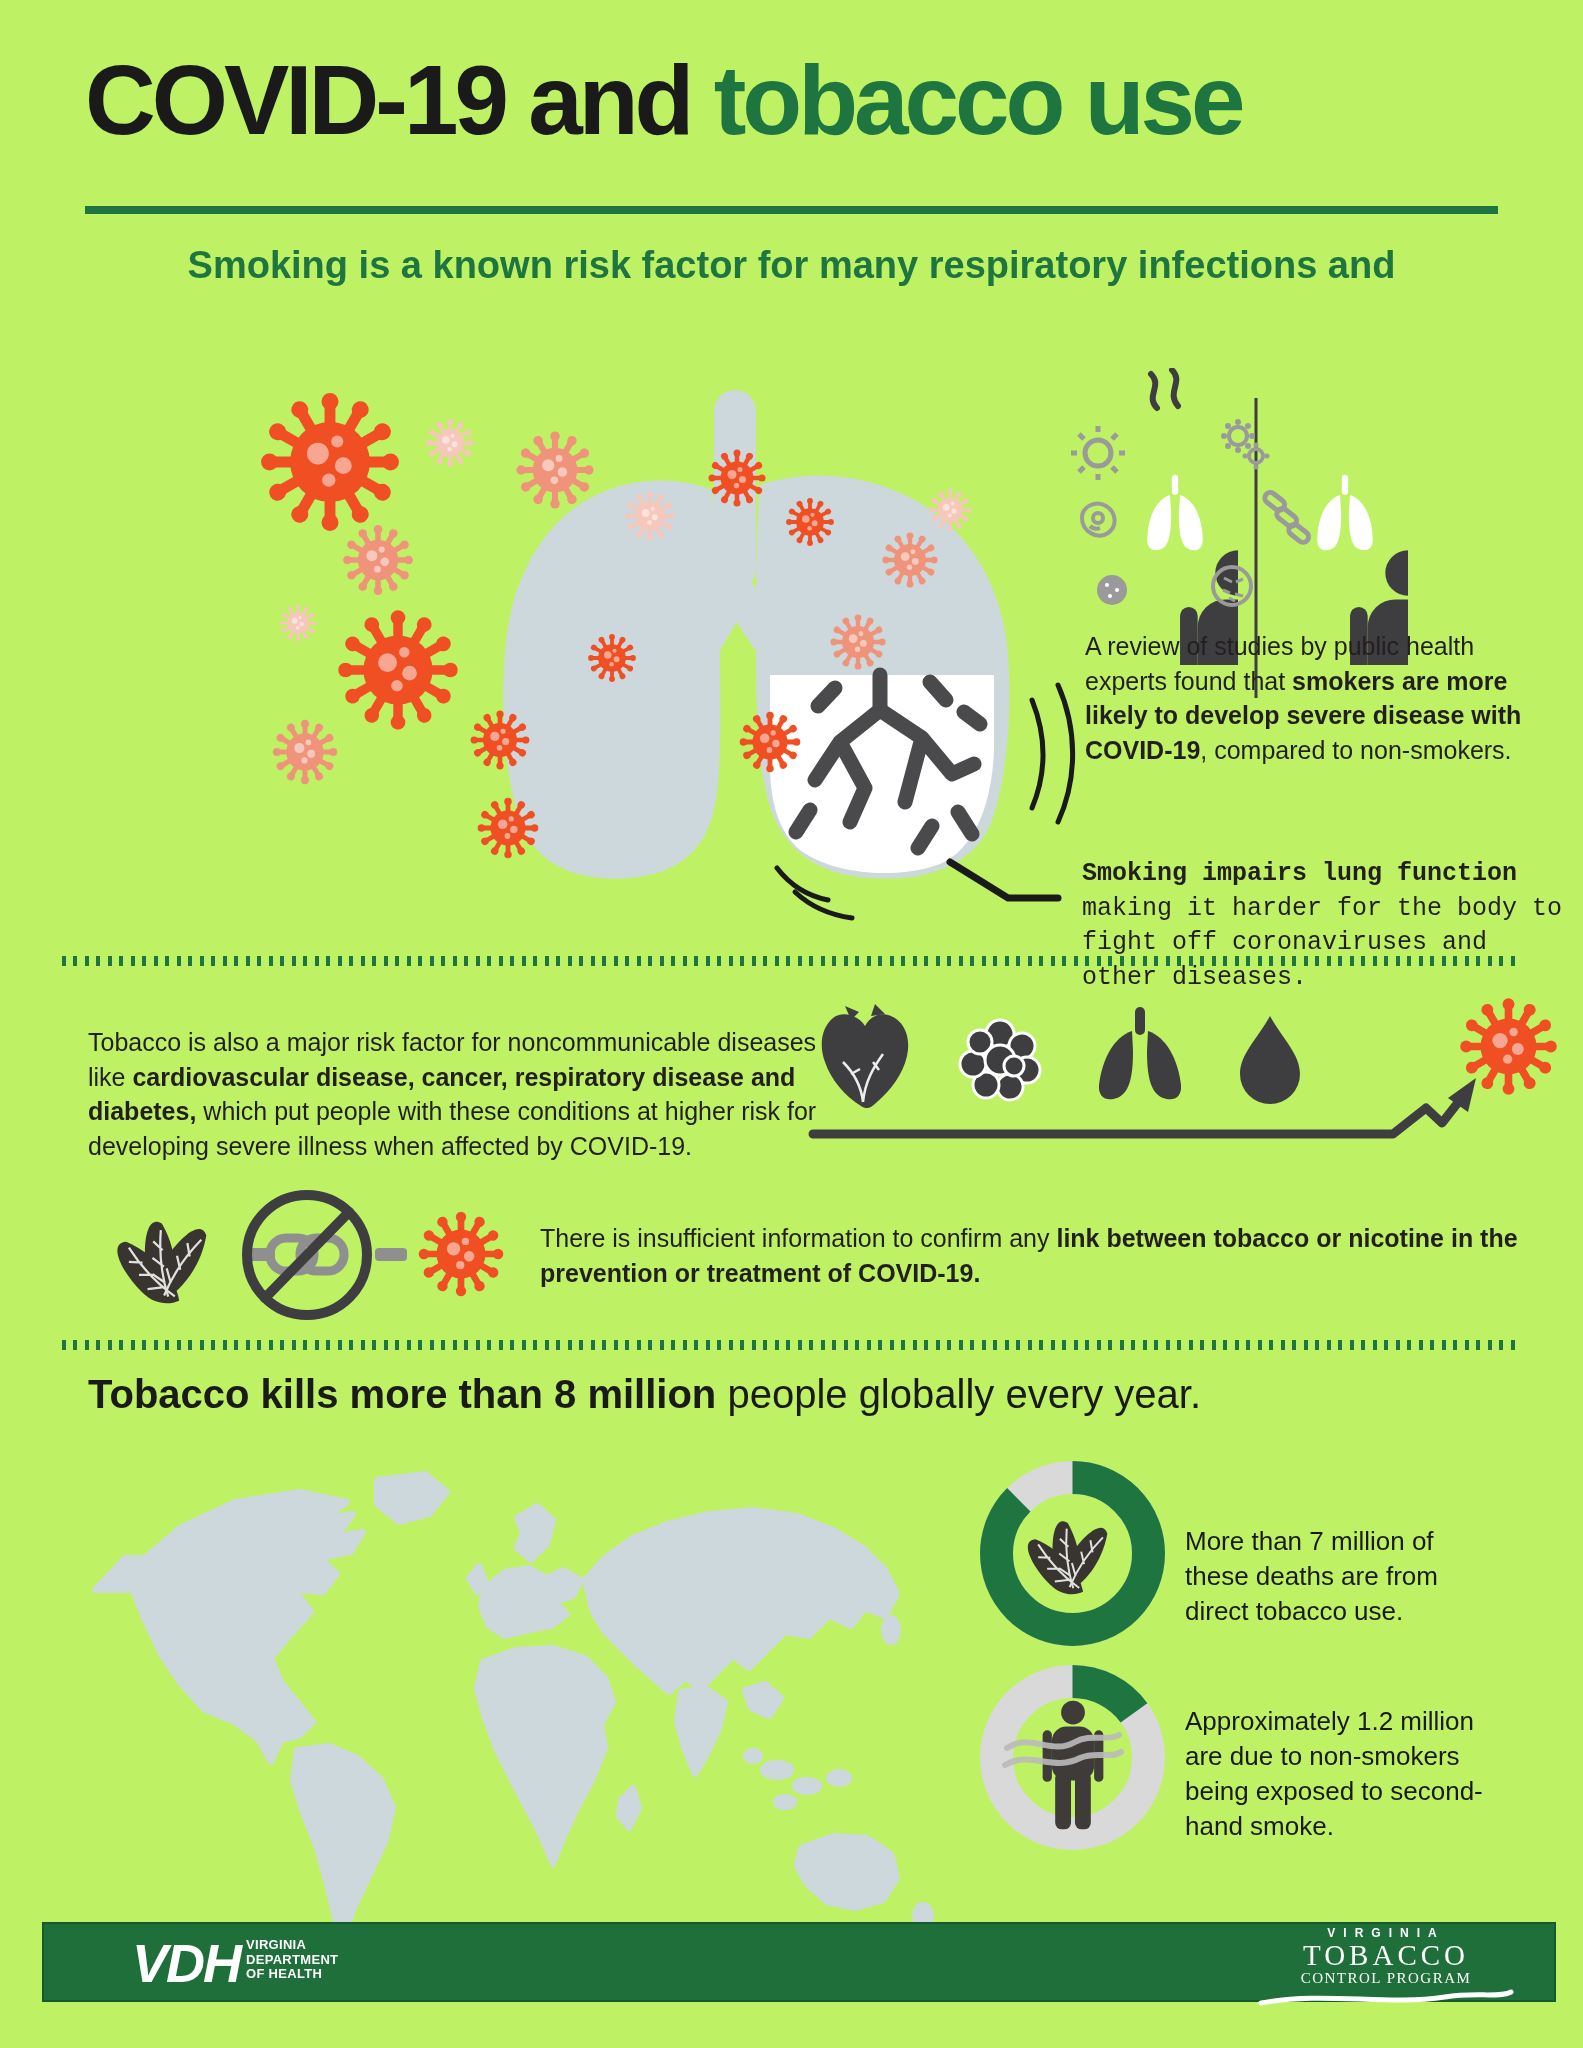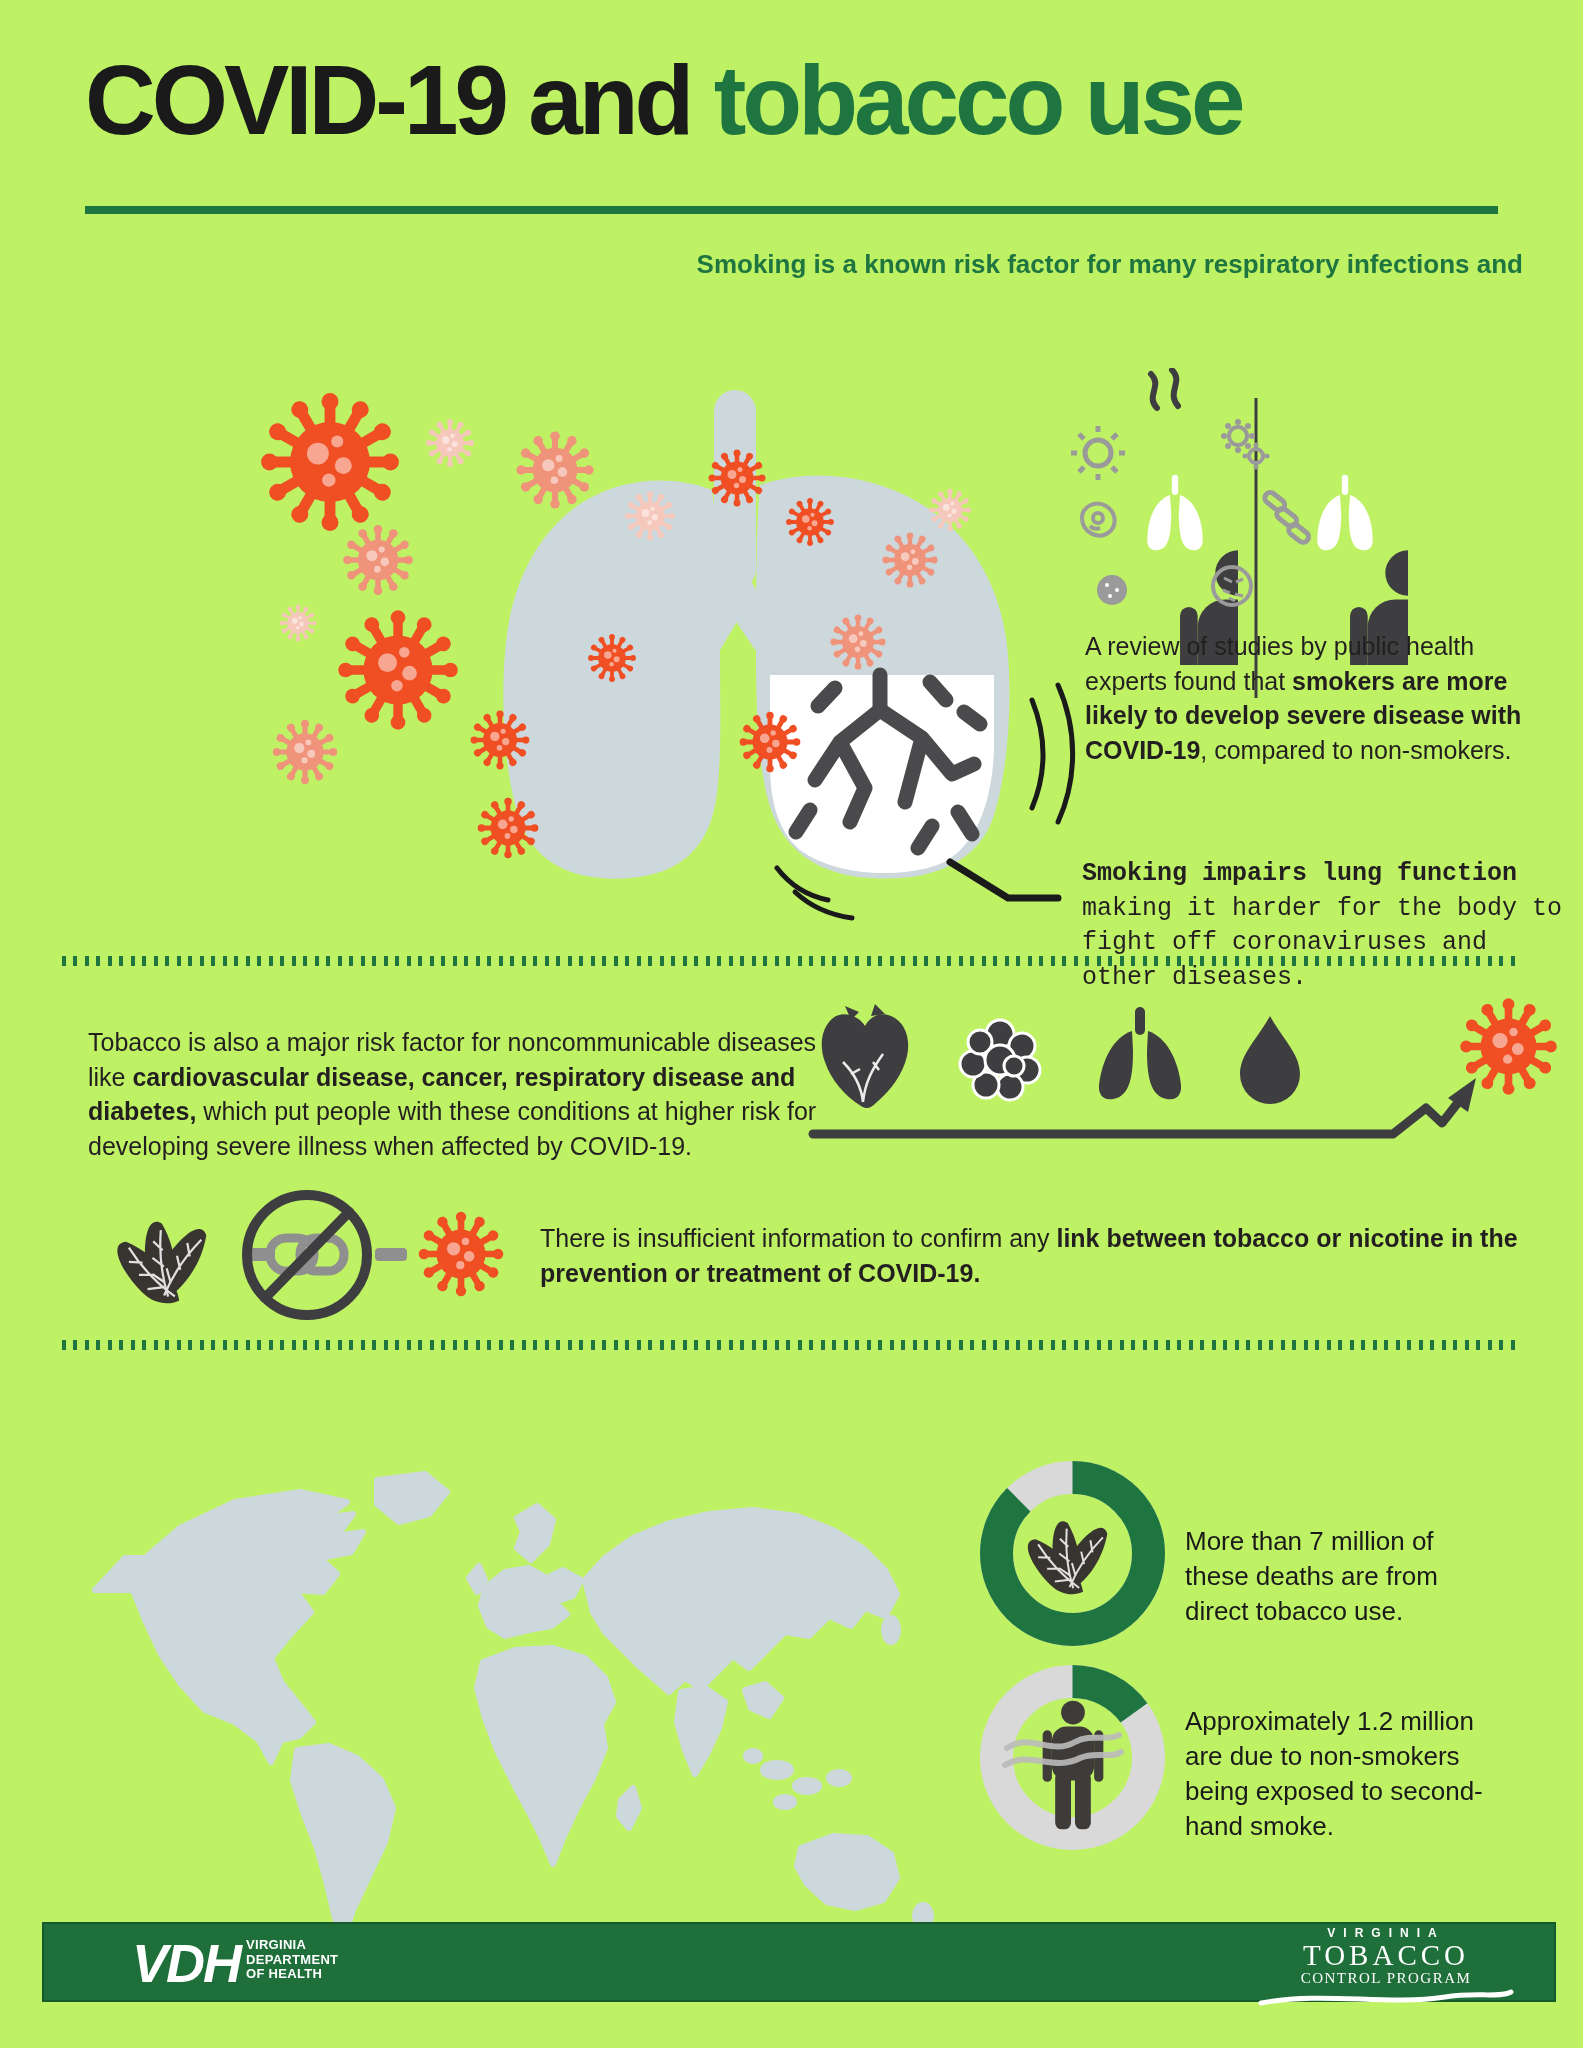--- a/index.html
+++ b/index.html
@@ -5,22 +5,22 @@
   html,body{margin:0;padding:0;background:#fff;}
   #poster{position:relative;width:1583px;height:2048px;background:#bef264;overflow:hidden;
           font-family:"Liberation Sans", sans-serif;color:#231F20;}
   .abs{position:absolute;}
   .b{font-weight:bold;}
   
   .title{top:44px;left:85px;width:1430px;font-size:98px;font-weight:800;letter-spacing:-4px;
          color:#1A1A1A;white-space:nowrap;}
   .title .green{color:#1F7540;}
   .rule{top:206px;left:85px;width:1413px;height:8px;background:#1F7540;}
-  .subtitle{top:248px;left:60px;width:1463px;text-align:right;color:#1F7540;
-            font-size:26px;font-weight:bold;line-height:1.25;}
+  .subtitle{top:242px;left:60px;width:1463px;text-align:center;color:#1F7540;
+            font-size:38px;font-weight:bold;line-height:1.25;}
   
   .p{font-size:25px;line-height:1.38;color:#231F20;}
   .statement{top:558px;left:85px;width:390px;font-size:40px;line-height:1.2;color:#231F20;}
   .review{top:604px;left:1085px;width:455px;}
   .impair{top:832px;left:1082px;width:490px;font-family:Liberation Mono, monospace;}
   .risk{top:1000px;left:88px;width:755px;}
   .nolink-text{top:1203px;left:540px;width:1015px;margin-top:18px;}
   .kills{top:1372px;left:88px;width:1450px;font-size:40px;color:#1A1A1A;font-weight:300;}
   .kills .b{font-weight:800;}
   .stat{width:315px;font-size:26px;line-height:1.35;color:#1A1A1A;}
@@ -316,20 +316,21 @@
       <circle cx="212" cy="77" r="60" stroke="#3E3E40" stroke-width="10" fill="none"></circle>
       <line x1="170" y1="120" x2="254" y2="34" stroke="#3E3E40" stroke-width="10" stroke-linecap="round"></line>
     </g>
     <use href="#virus" x="320" y="30" width="92" height="92" style="color:#F04E23"></use>
   </svg>
 
   <p class="abs p nolink-text"><span>There is insufficient information to confirm any </span><span class="b">link between tobacco or nicotine in the prevention or treatment of COVID-19</span><span class="b">.</span></p>
 
   <div class="abs dotrule" style="top:1340px"></div>
 
+  <div class="abs kills"><span class="b">Tobacco kills more than 8 million</span><span> people globally every year.</span></div>
 
   <svg class="abs" style="top:1440px;left:85px" width="860" height="515" viewBox="0 0 860 515">
     <g fill="#CDD8DD" stroke="#CDD8DD" stroke-width="6" stroke-linejoin="round">
       <path d="M10,150 L40,118 L60,118 L95,88 L150,62 L215,52 L262,62 L240,78 L268,74 L252,96 L278,92
         L266,112 L235,118 L252,134 L238,152 L210,150 L226,172 L204,196 L186,218 L196,242 L212,262 L228,282 L214,296
         L196,300 L186,322 L174,300 L150,282 L120,270 L96,244 L76,214 L60,180 L48,150 Z"></path>
       <path d="M292,40 L340,34 L362,52 L344,74 L314,82 L292,64 Z"></path>
       <path d="M212,310 L244,306 L272,318 L296,340 L308,368 L300,402 L284,436 L268,470 L258,500
         L250,478 L242,444 L232,408 L218,372 L208,340 Z"></path>
       <path d="M400,148 L420,132 L444,128 L462,138 L478,130 L496,140 L488,156 L470,162 L482,174 L466,186

